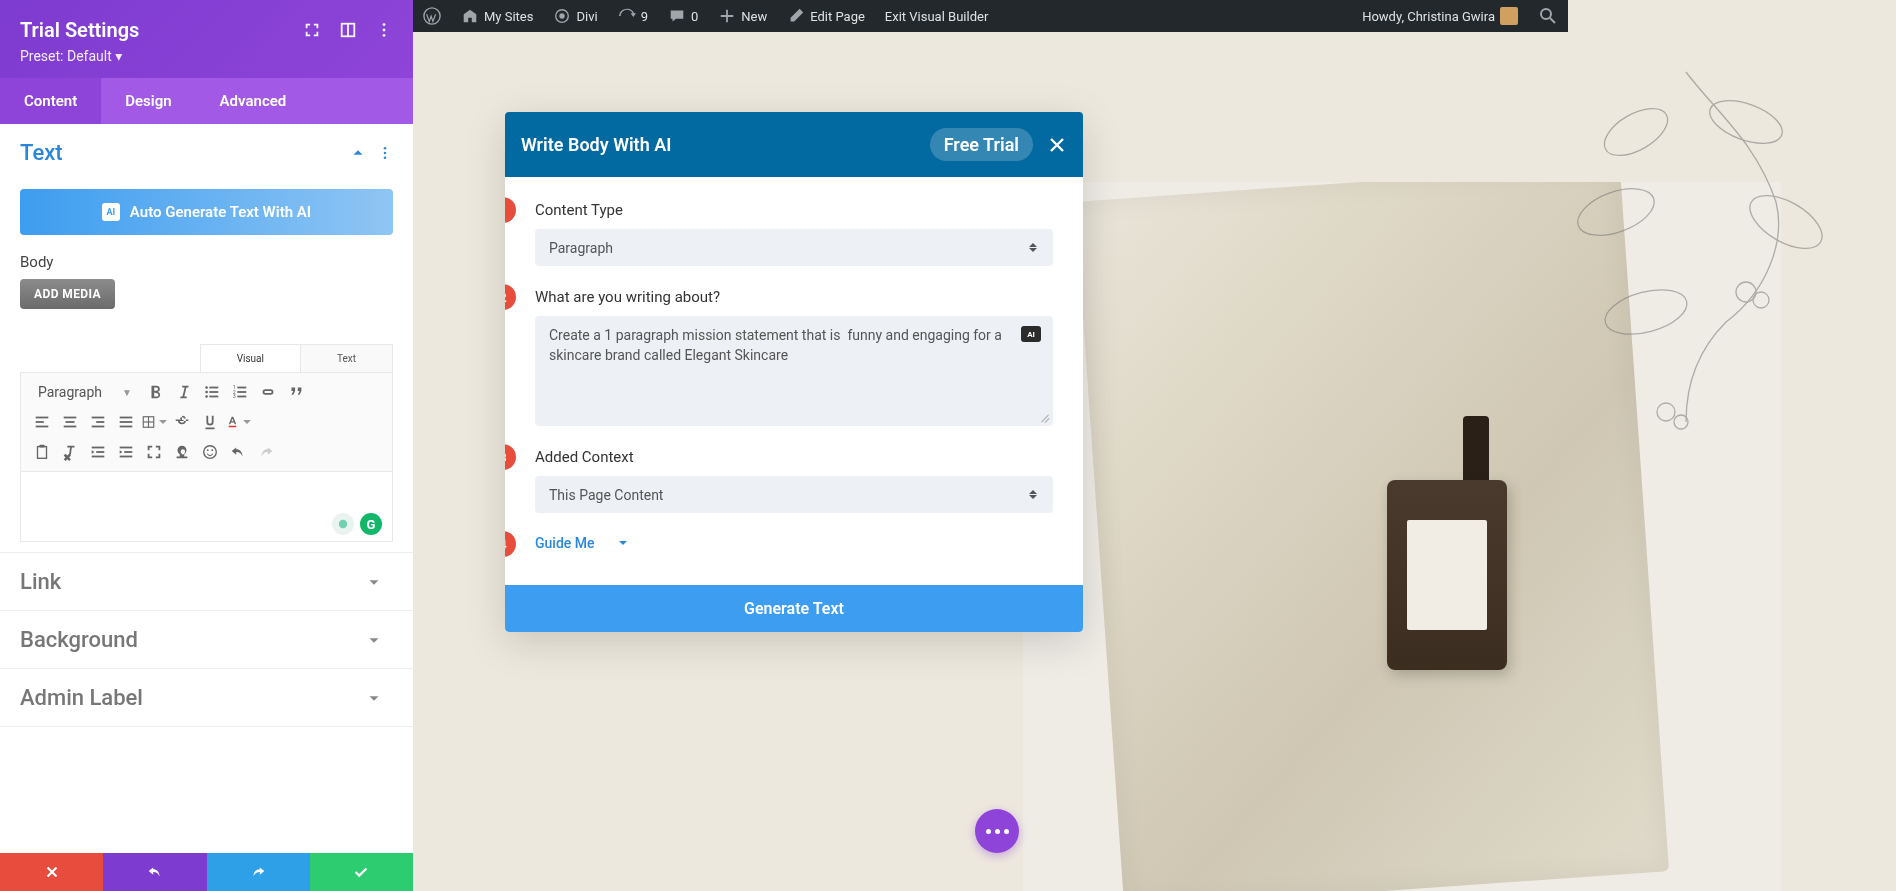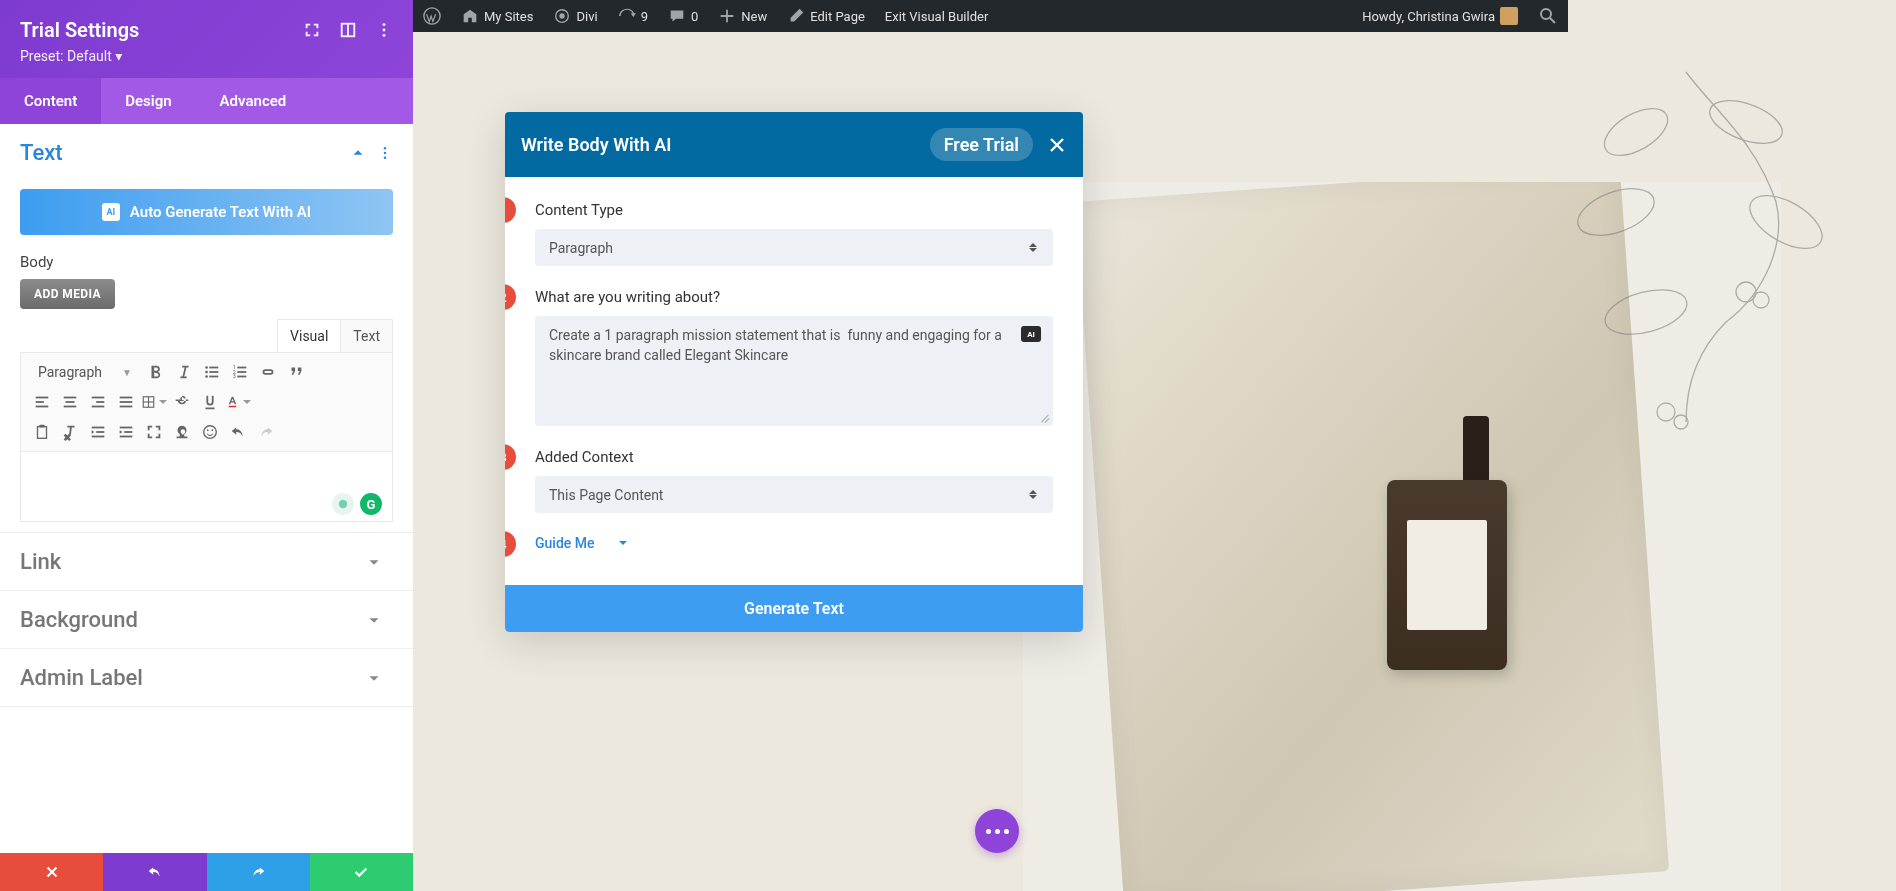--- a/index.html
+++ b/index.html
@@ -43,21 +43,21 @@
 .section-chev.muted { fill: #888; }
 .section-dots { width: 16px; height: 16px; fill: #2b87da; }
 
 .auto-gen-btn { display: flex; align-items: center; justify-content: center; gap: 10px; margin: 8px 20px 18px; padding: 14px 16px; background: linear-gradient(90deg, #3d9df0 0%, #8fc5f3 100%); color: #fff; border-radius: 4px; font-size: 15px; font-weight: 600; cursor: pointer; }
 .ai-badge-sm { width: 18px; height: 18px; background: #fff; border-radius: 3px; display: flex; align-items: center; justify-content: center; font-size: 9px; font-weight: 700; color: #3d9df0; }
 
 .body-label { font-size: 15px; color: #444; padding: 0 20px 8px; }
 .add-media-btn { margin: 0 20px 10px; padding: 8px 14px; background: linear-gradient(#8c8c8c, #6b6b6b); color: #fff; border: none; border-radius: 4px; font-size: 12px; font-weight: 700; letter-spacing: 0.4px; cursor: pointer; }
 
 .editor-tabs { display: flex; justify-content: flex-end; gap: 0; padding: 0 20px; }
-.editor-tab { padding: 8px 12px; font-size: 14px; color: #555; cursor: pointer; border: 1px solid #e8e8e8; border-bottom: none; background: #f9f9f9; }
+.editor-tab { padding: 8px 36px; font-size: 10px; color: #555; cursor: pointer; border: 1px solid #e8e8e8; border-bottom: none; background: #f9f9f9; margin-top: 25px; }
 .editor-tab + .editor-tab { border-left: none; }
 .editor-tab.active { color: #333; background: #fff; }
 
 .toolbar { margin: 0 20px; border: 1px solid #e8e8e8; background: #fafafa; padding: 6px 8px; }
 .tool-row { display: flex; align-items: center; gap: 2px; flex-wrap: wrap; }
 .tool-format-select { display: flex; align-items: center; gap: 20px; padding: 4px 8px; font-size: 14px; color: #555; cursor: pointer; border: 1px solid transparent; border-radius: 3px; }
 .tb { width: 26px; height: 26px; display: flex; align-items: center; justify-content: center; cursor: pointer; border-radius: 3px; color: #666; }
 .tb svg { width: 18px; height: 18px; fill: #666; }
 .tb.disabled svg { fill: #ccc; }
 .tb-caret::after { content: ''; border: 4px solid transparent; border-top-color: #999; margin-left: 3px; margin-top: 3px; }

